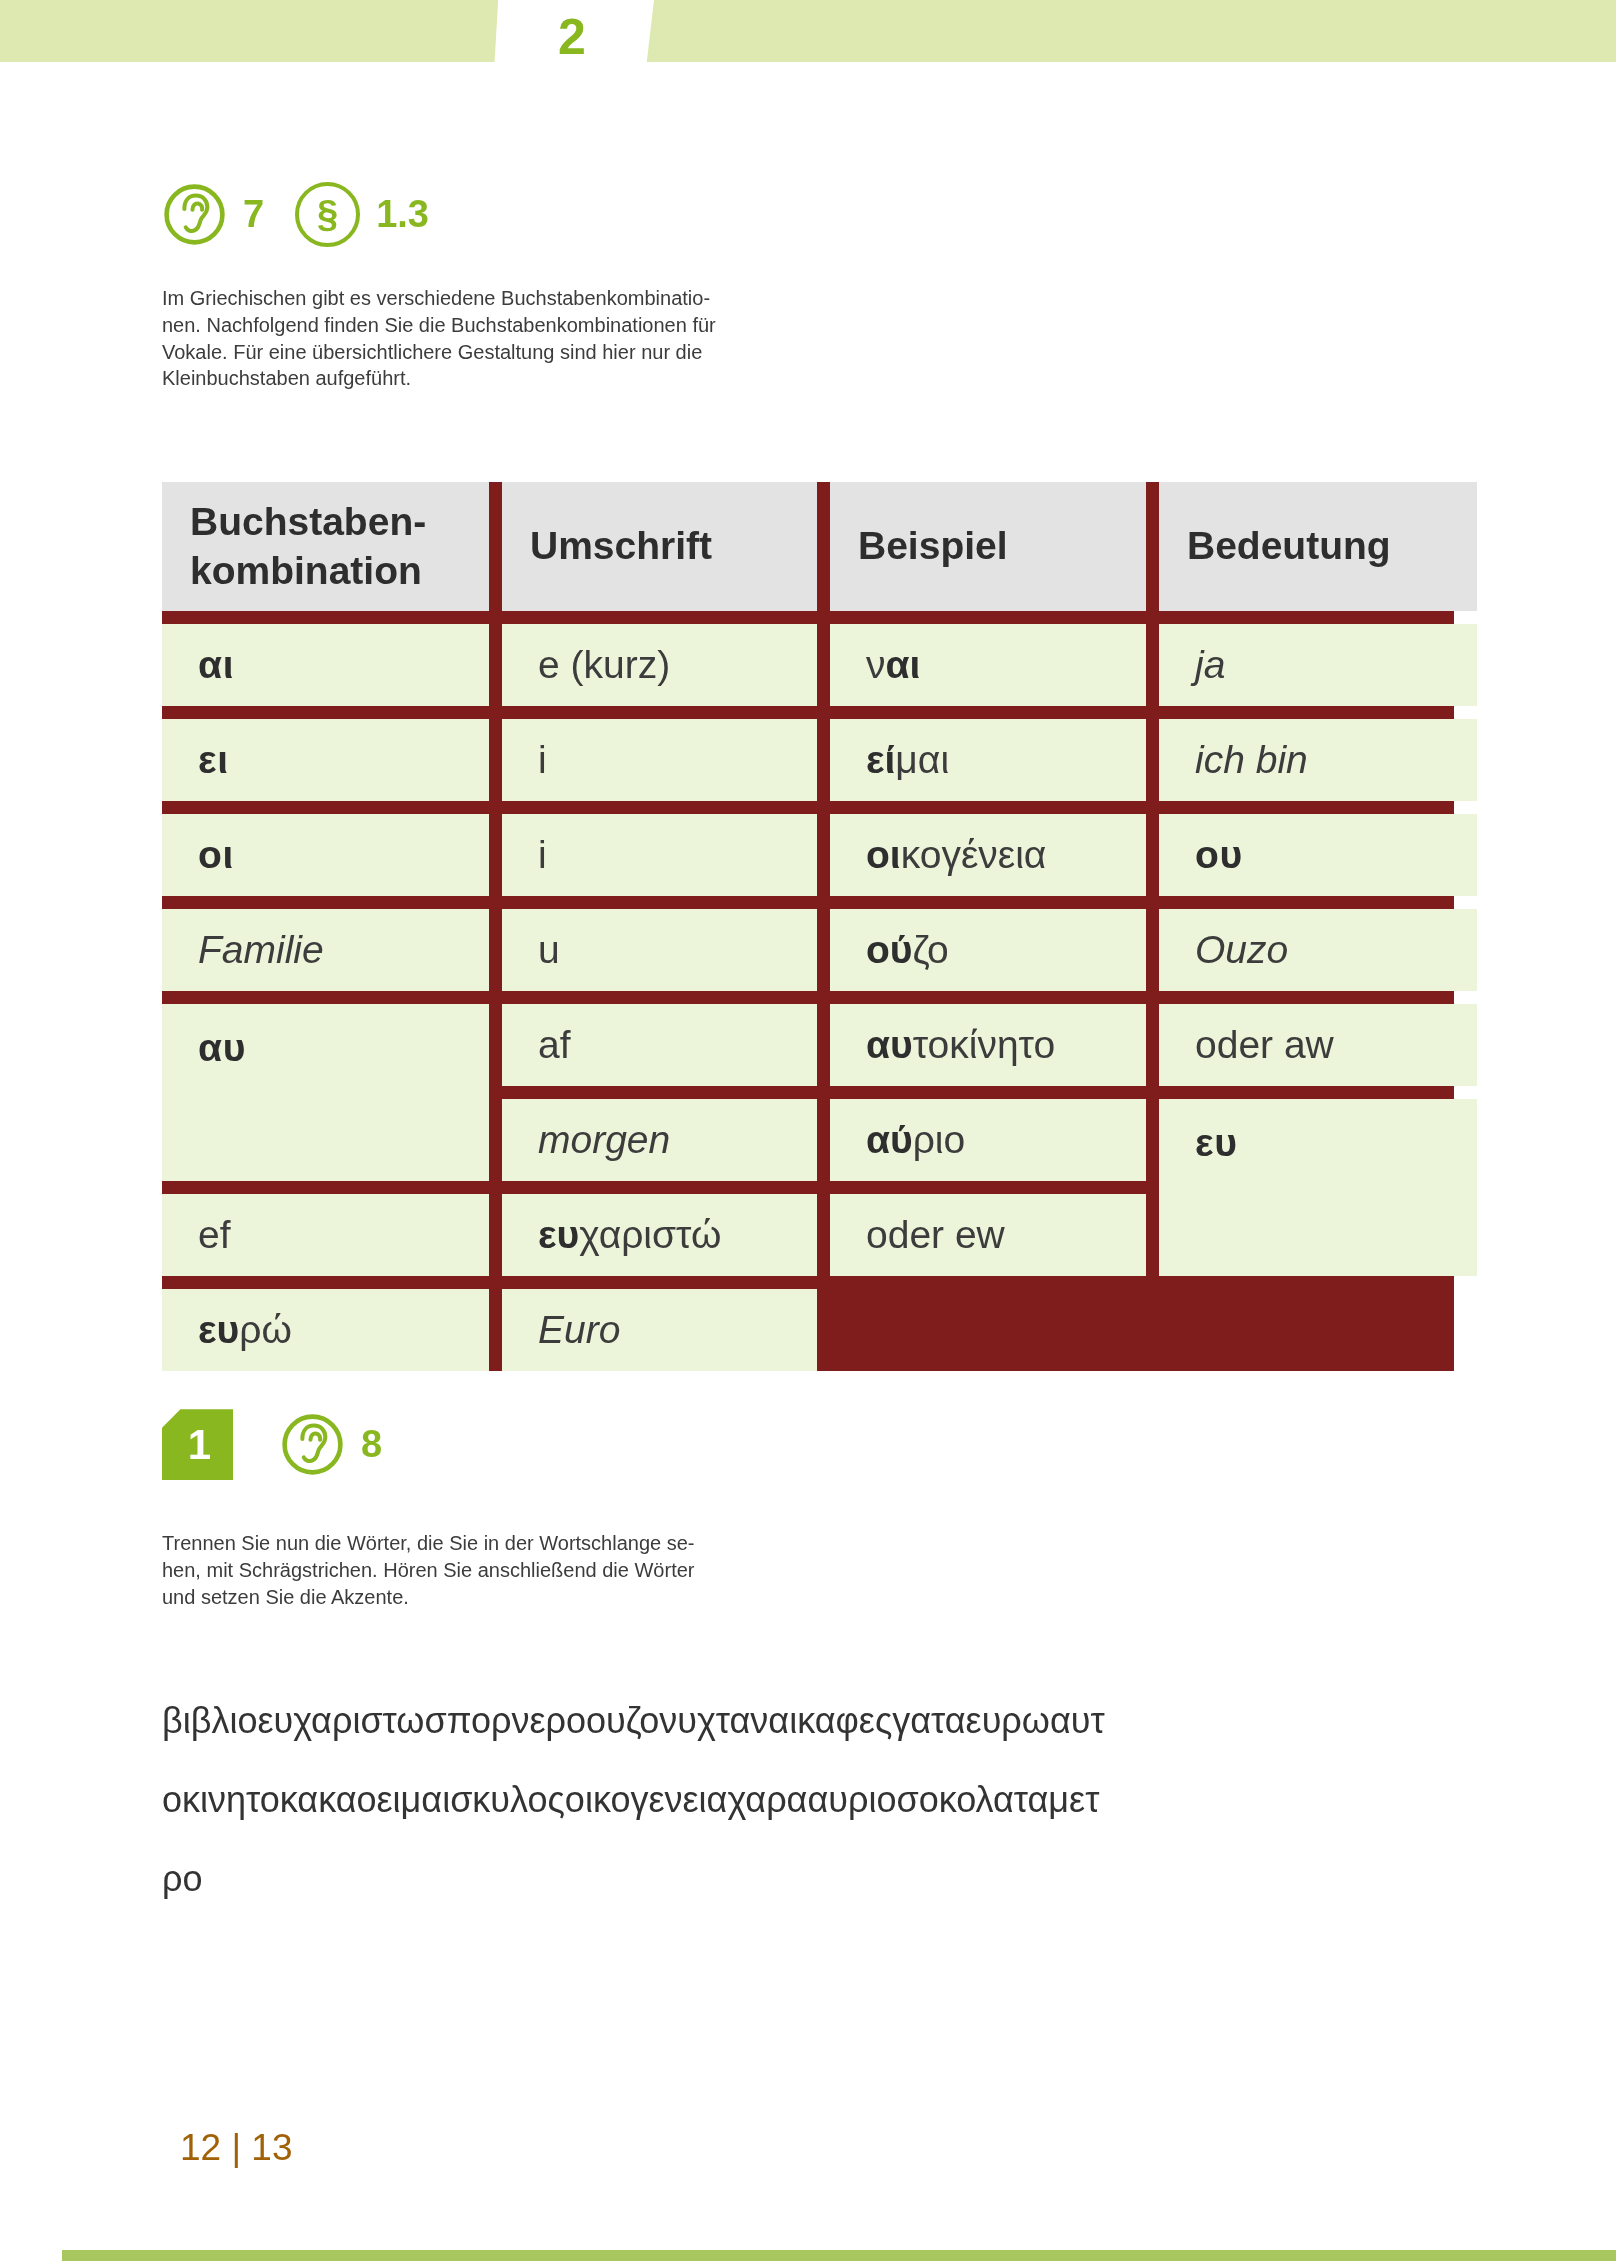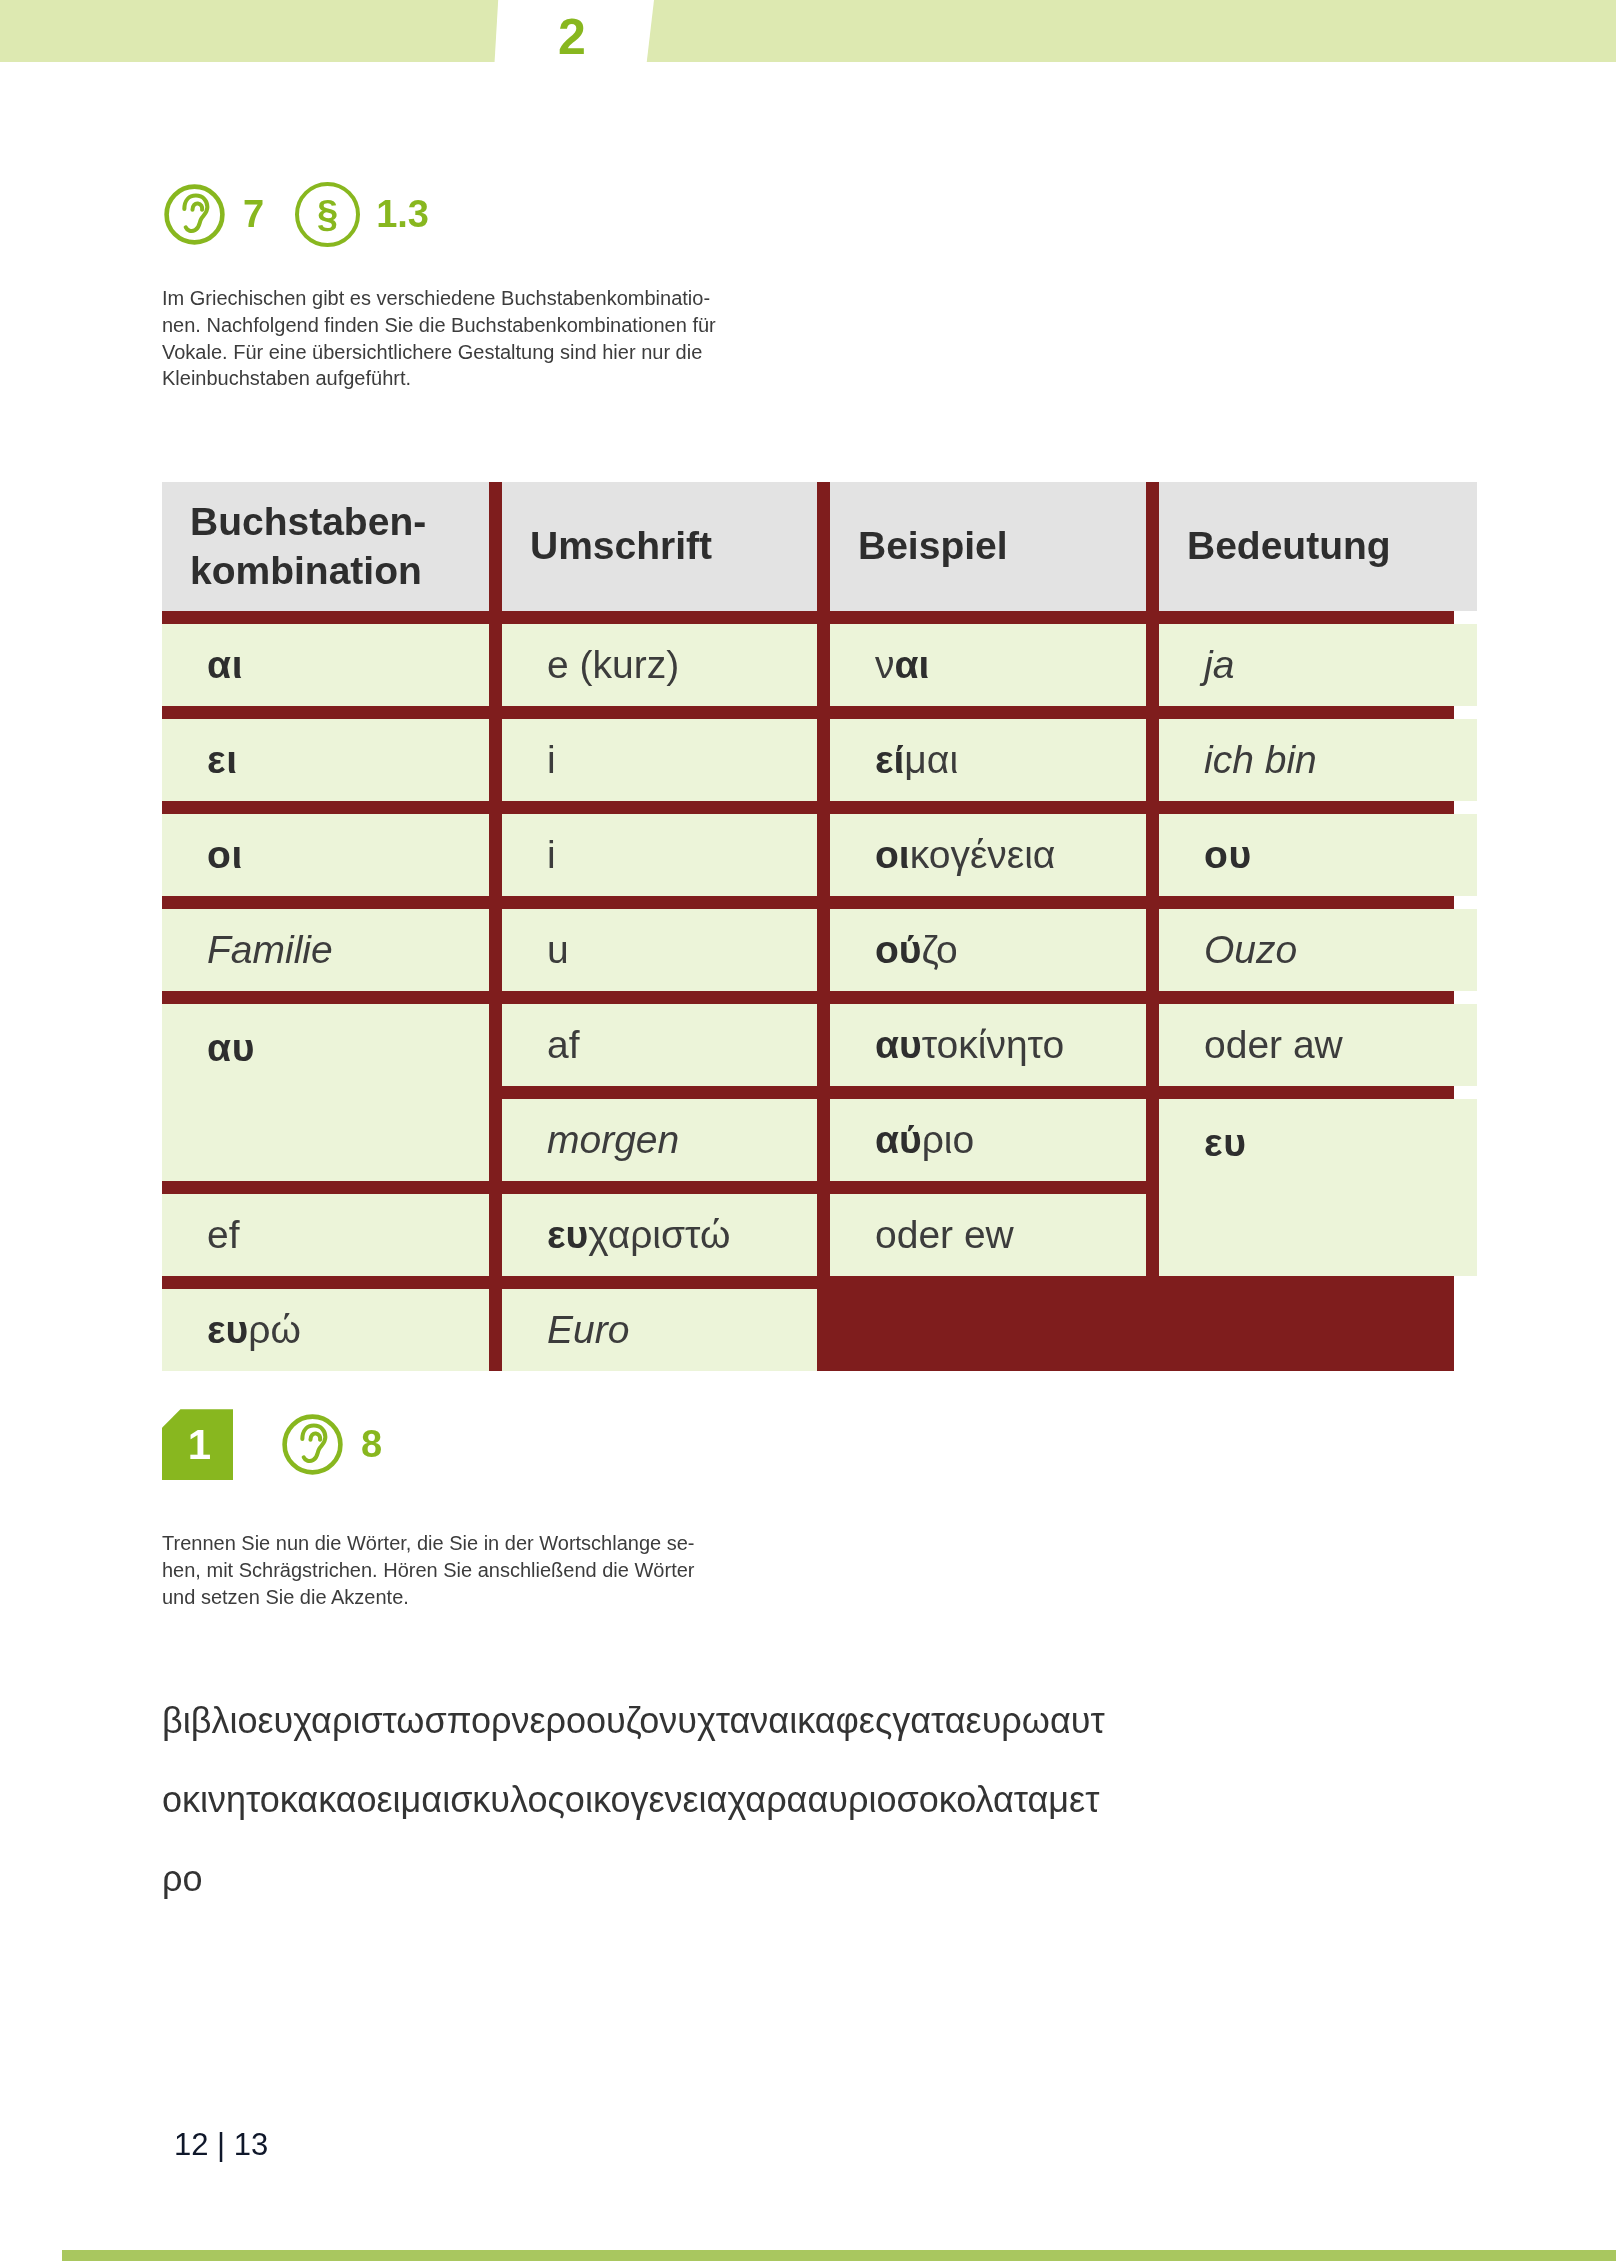--- a/index.html
+++ b/index.html
@@ -65,21 +65,21 @@
     font-weight:bold;color:#2e2e2e;
     min-height:129px;
     display:flex;align-items:center;
     padding:0 28px;
     white-space:pre-line;line-height:1.25;
   }
   .td{
     background:var(--rowgreen);
     min-height:82px;
     display:flex;align-items:center;
-    padding:0 45px;
+    padding:0 36px;
   }
   .combo{font-weight:bold;color:#2e2e2e;letter-spacing:0.7px;}
   .span2{grid-row:span 2;align-items:flex-start;padding-top:21.5px;}
   .ex .b{font-weight:bold;color:#2e2e2e;}
   .meaning{font-style:italic;}
   
   .exercise-row{display:flex;align-items:center;margin-top:38px;}
   .ex-square{
     width:71px;height:71px;background:var(--accent);
     clip-path:polygon(26% 0,100% 0,100% 100%,0 100%,0 26%);
@@ -88,22 +88,22 @@
   }
   .ex-square .n{padding-left:4px;}
   .gap-ex{width:47px;}
   
   .snake{
     margin-top:70px;font-size:36px;line-height:2.2;
     white-space:pre-line;color:#333;
   }
   
   .page-num{
-    position:absolute;left:174px;top:2127px;
-    font-size:31px;color:#0f172a;
+    position:absolute;left:180px;top:2127px;
+    font-size:37px;color:#a16207;
   }
   .bottom-bar{
     position:absolute;left:62px;right:0;bottom:0;height:10.8px;
     background:var(--bottombar);
   }
 </style>
 </head>
 <body>
 
 <div class="page">

